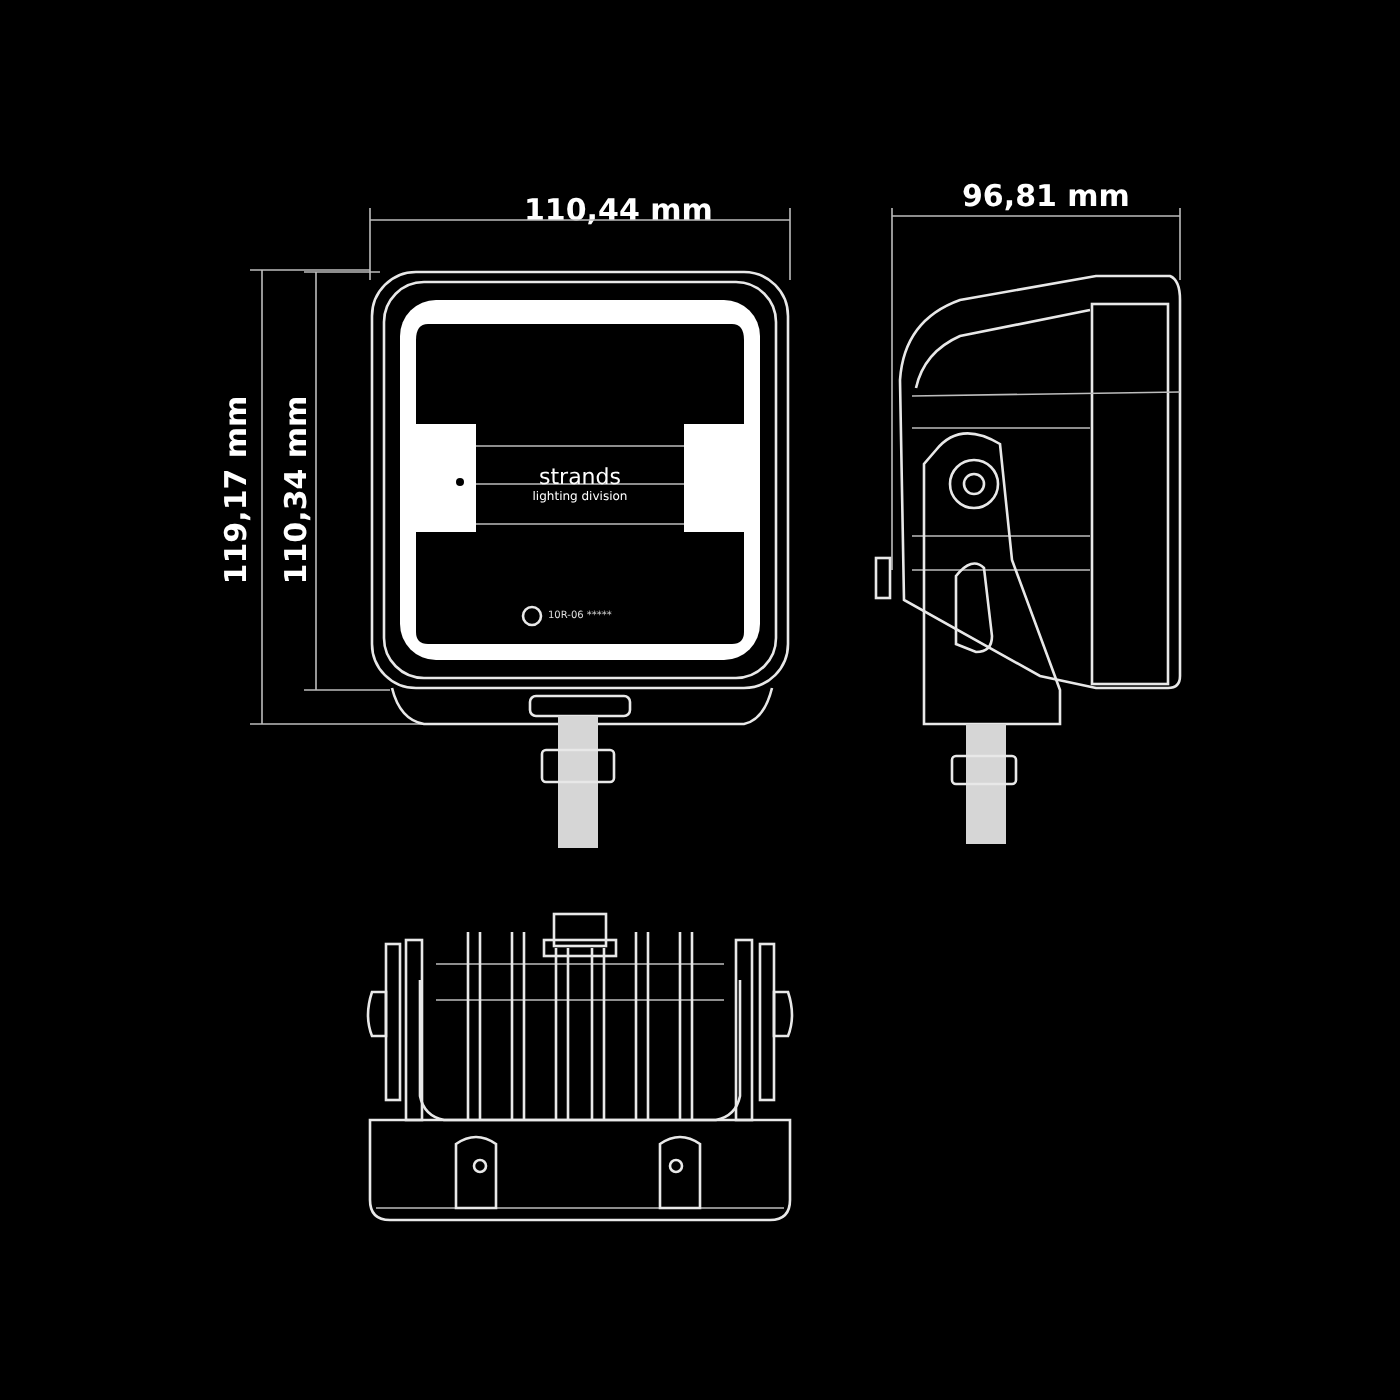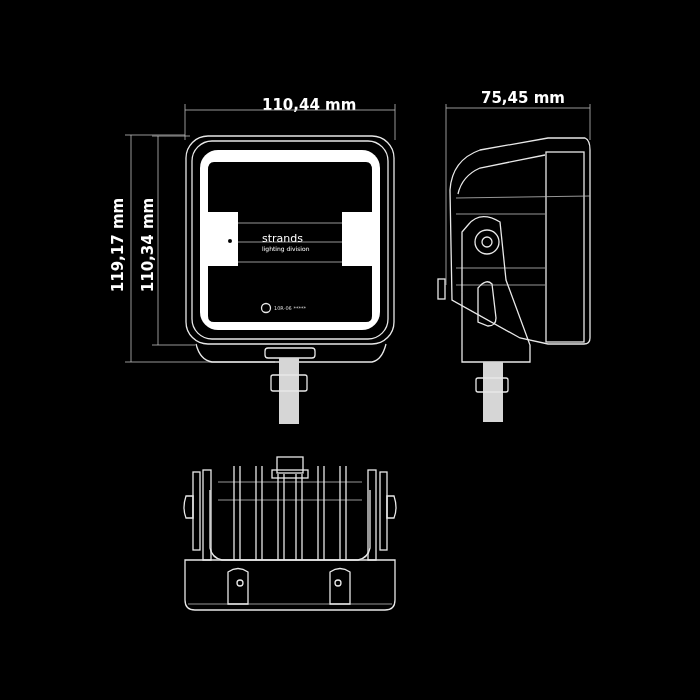--- a/index.html
+++ b/index.html
@@ -1,29 +1,29 @@
 <!DOCTYPE html>
 <html><head>
 <meta charset="utf-8">
 <style>
   html, body { margin:0; padding:0; background:#000; }
   body { width:700px; height:700px; position:relative; overflow:hidden; font-family:"DejaVu Sans", sans-serif; color:#fff; }
   .dim { position:absolute; color:#fff; font-weight:bold; font-size:15px; white-space:nowrap; }
   svg { position:absolute; left:0; top:0; }
   .ln { stroke:#e8e8e8; fill:none; stroke-width:1.3; }
   .thin { stroke:#bdbdbd; fill:none; stroke-width:0.8; }
-  .brand { position:absolute; color:#fff; font-size:11px; line-height:10px; text-align:left; }
+  .brand { position:absolute; color:#fff; font-size:11px; line-height:10px; text-align:center; }
   .brand small { display:block; font-size:6px; }
   .cert { position:absolute; font-size:5px; color:#ddd; }
 </style>
 </head>
 <body>
 
 <div class="dim" style="left:262px;top:96px;">110,44 mm</div>
-<div class="dim" style="left:481px;top:89px;">75,45 mm</div>
+<div class="dim" style="left:481px;top:89px;">96,81 mm</div>
 <div class="dim" style="left:118px;top:245px;transform:translate(-50%,-50%) rotate(-90deg);transform-origin:center;left:118px;">119,17 mm</div>
 <div class="dim" style="left:148px;top:245px;transform:translate(-50%,-50%) rotate(-90deg);transform-origin:center;">110,34 mm</div>
 
 <svg width="700" height="700">
 
   <g>
     <line class="thin" x1="185" y1="110" x2="395" y2="110"></line>
     <line class="thin" x1="185" y1="104" x2="185" y2="140"></line>
     <line class="thin" x1="395" y1="104" x2="395" y2="140"></line>
     <line class="thin" x1="446" y1="108" x2="590" y2="108"></line>

